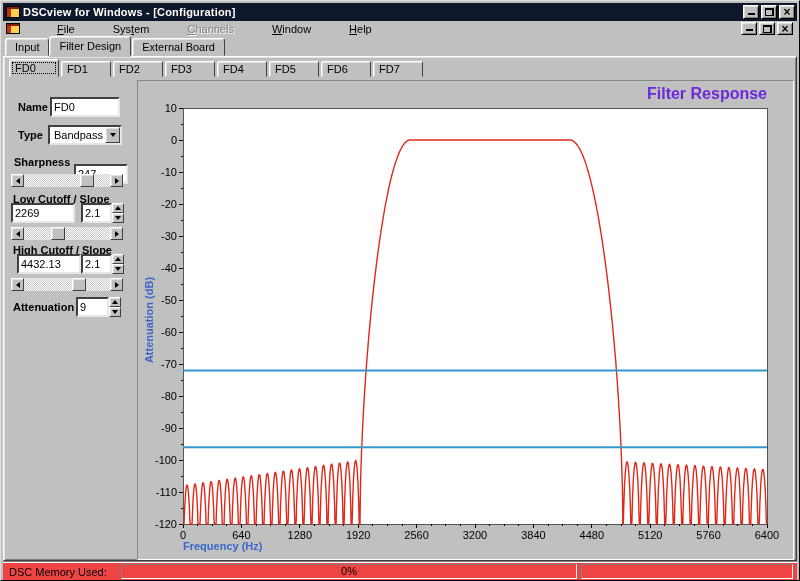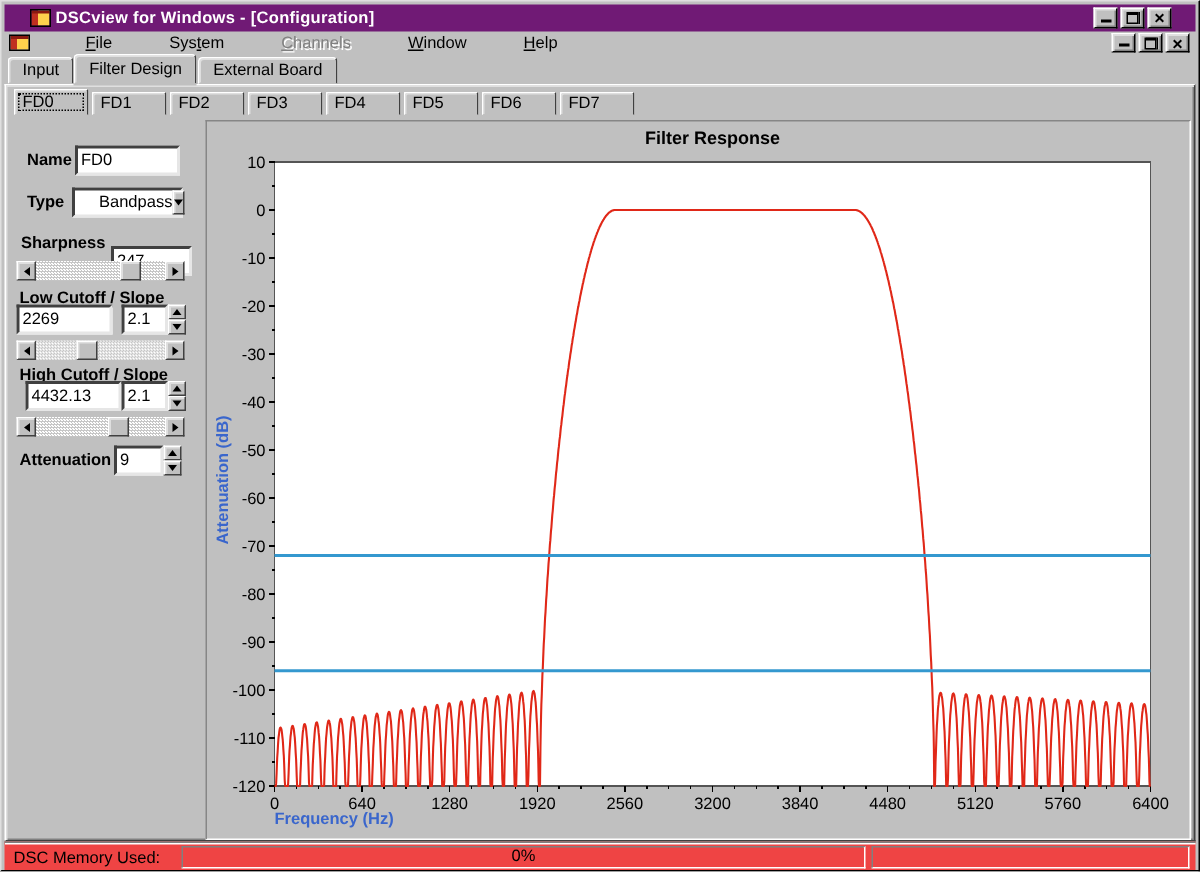--- a/index.html
+++ b/index.html
@@ -2,21 +2,21 @@
 <html><head>
 <meta charset="utf-8">
 <style>
   * { margin:0; padding:0; box-sizing:border-box; }
   html,body { width:800px; height:581px; overflow:hidden; }
   body { font-family:"Liberation Sans", sans-serif; font-size:11px; background:#c0c0c0; }
   .win { width:800px; height:581px; background:#c0c0c0; padding:2px;
          border:1px solid; border-color:#dfdfdf #000 #000 #dfdfdf; position:relative; }
 
   
-  .titlebar { height:18px; background:#701a75; display:flex; align-items:center; padding:0 16px; }
+  .titlebar { height:18px; background:#0f172a; display:flex; align-items:center; padding:0 2px; }
   .app-icon { width:14px; height:12px; margin:0 3px 0 1px; border:1px solid #000;
               background:linear-gradient(90deg,#c03020 0 34%,#ffd24d 34% 100%);
               box-shadow:inset 0 2px 0 #8a1a10; flex:none; }
   .title-text { color:#fff; font-weight:bold; font-size:11px; letter-spacing:.2px; flex:1;
                 white-space:nowrap; overflow:hidden; }
   .wbtns { display:flex; gap:2px; }
   .wbtn { width:16px; height:14px; background:#c0c0c0; border:1px solid; border-color:#fff #000 #000 #fff;
           box-shadow:inset 1px 1px 0 #dfdfdf, inset -1px -1px 0 #808080;
           display:flex; align-items:center; justify-content:center; position:relative; }
   .gl-min { width:7px; height:2px; background:#000; position:absolute; bottom:3px; left:4px; }
@@ -56,21 +56,21 @@
            border-radius:2px 2px 0 0; box-shadow:inset 1px 1px 0 #dfdfdf; }
   .fdtab.active { height:18px; padding-top:2px; outline:1px dotted #000; outline-offset:-4px; z-index:2; }
 
   
   .flabel { position:absolute; font-weight:bold; color:#000; }
   .field { position:absolute; height:20px; background:#fff; border:2px solid;
            border-color:#404040 #e6e6e6 #e6e6e6 #404040; font:11px "Liberation Sans",sans-serif;
            padding:0 2px; color:#000; }
   .combo { position:absolute; height:20px; background:#fff; border:2px solid;
            border-color:#404040 #e6e6e6 #e6e6e6 #404040; display:flex; align-items:center; }
-  .combo .val { flex:1; padding-left:16px; }
+  .combo .val { flex:1; padding-left:4px; }
   .combo .drop { width:15px; height:16px; background:#c0c0c0; border:1px solid;
                  border-color:#fff #404040 #404040 #fff; box-shadow:inset 1px 1px 0 #dfdfdf;
                  display:flex; align-items:center; justify-content:center; }
   .spin { position:absolute; width:12px; height:20px; display:flex; flex-direction:column; }
   .spin b { flex:1; background:#c0c0c0; border:1px solid; border-color:#fff #404040 #404040 #fff;
             box-shadow:inset 1px 1px 0 #dfdfdf; display:flex; align-items:center; justify-content:center; }
   .tri-up   { width:0; height:0; border-left:3px solid transparent; border-right:3px solid transparent; border-bottom:4px solid #000; }
   .tri-down { width:0; height:0; border-left:3px solid transparent; border-right:3px solid transparent; border-top:4px solid #000; }
   .tri-left { width:0; height:0; border-top:3px solid transparent; border-bottom:3px solid transparent; border-right:4px solid #000; }
   .tri-right{ width:0; height:0; border-top:3px solid transparent; border-bottom:3px solid transparent; border-left:4px solid #000; }
@@ -79,22 +79,22 @@
   .sbbtn { width:13px; height:13px; background:#c0c0c0; border:1px solid; border-color:#fff #404040 #404040 #fff;
            box-shadow:inset 1px 1px 0 #dfdfdf; display:flex; align-items:center; justify-content:center; flex:none; }
   .sbtrack { flex:1; position:relative;
              background:repeating-conic-gradient(#fff 0% 25%, #c6c6c6 0% 50%) 0 0 / 2px 2px; }
   .sbthumb { position:absolute; top:0; width:14px; height:13px; background:#c0c0c0; border:1px solid;
              border-color:#fff #404040 #404040 #fff; box-shadow:inset 1px 1px 0 #dfdfdf; }
 
   
   .chartpanel { position:absolute; left:133px; top:23px; width:657px; height:480px; background:#c0c0c0;
                 border:1px solid; border-color:#868686 #fff #fff #868686; }
-  .chart-title { position:absolute; left:45px; top:4px; width:584px; text-align:center;
-                 font-weight:bold; font-size:12px; color:#000000; }
+  .chart-title { position:absolute; left:45px; top:4px; width:584px; text-align:right;
+                 font-weight:bold; font-size:16px; color:#6d28d9; }
   .xlabel { position:absolute; left:45px; top:459px; width:584px; text-align:left;
             font-weight:bold; font-size:11px; color:#3a66cc; }
   .ylabel { position:absolute; top:50%; left:11px; transform:translate(-50%,-50%) rotate(-90deg);
             white-space:nowrap; font-weight:bold; font-size:11px; color:#3a66cc; }
   #chart-svg { position:absolute; left:0; top:0; }
   #chart-svg text { font:11px "Liberation Sans",sans-serif; fill:#000; }
 
   
   .statusbar { position:absolute; left:2px; top:560px; width:794px; height:19px; background:#ef4444;
                border-top:1px solid #808080; box-shadow:inset 0 1px 0 #fff; }

